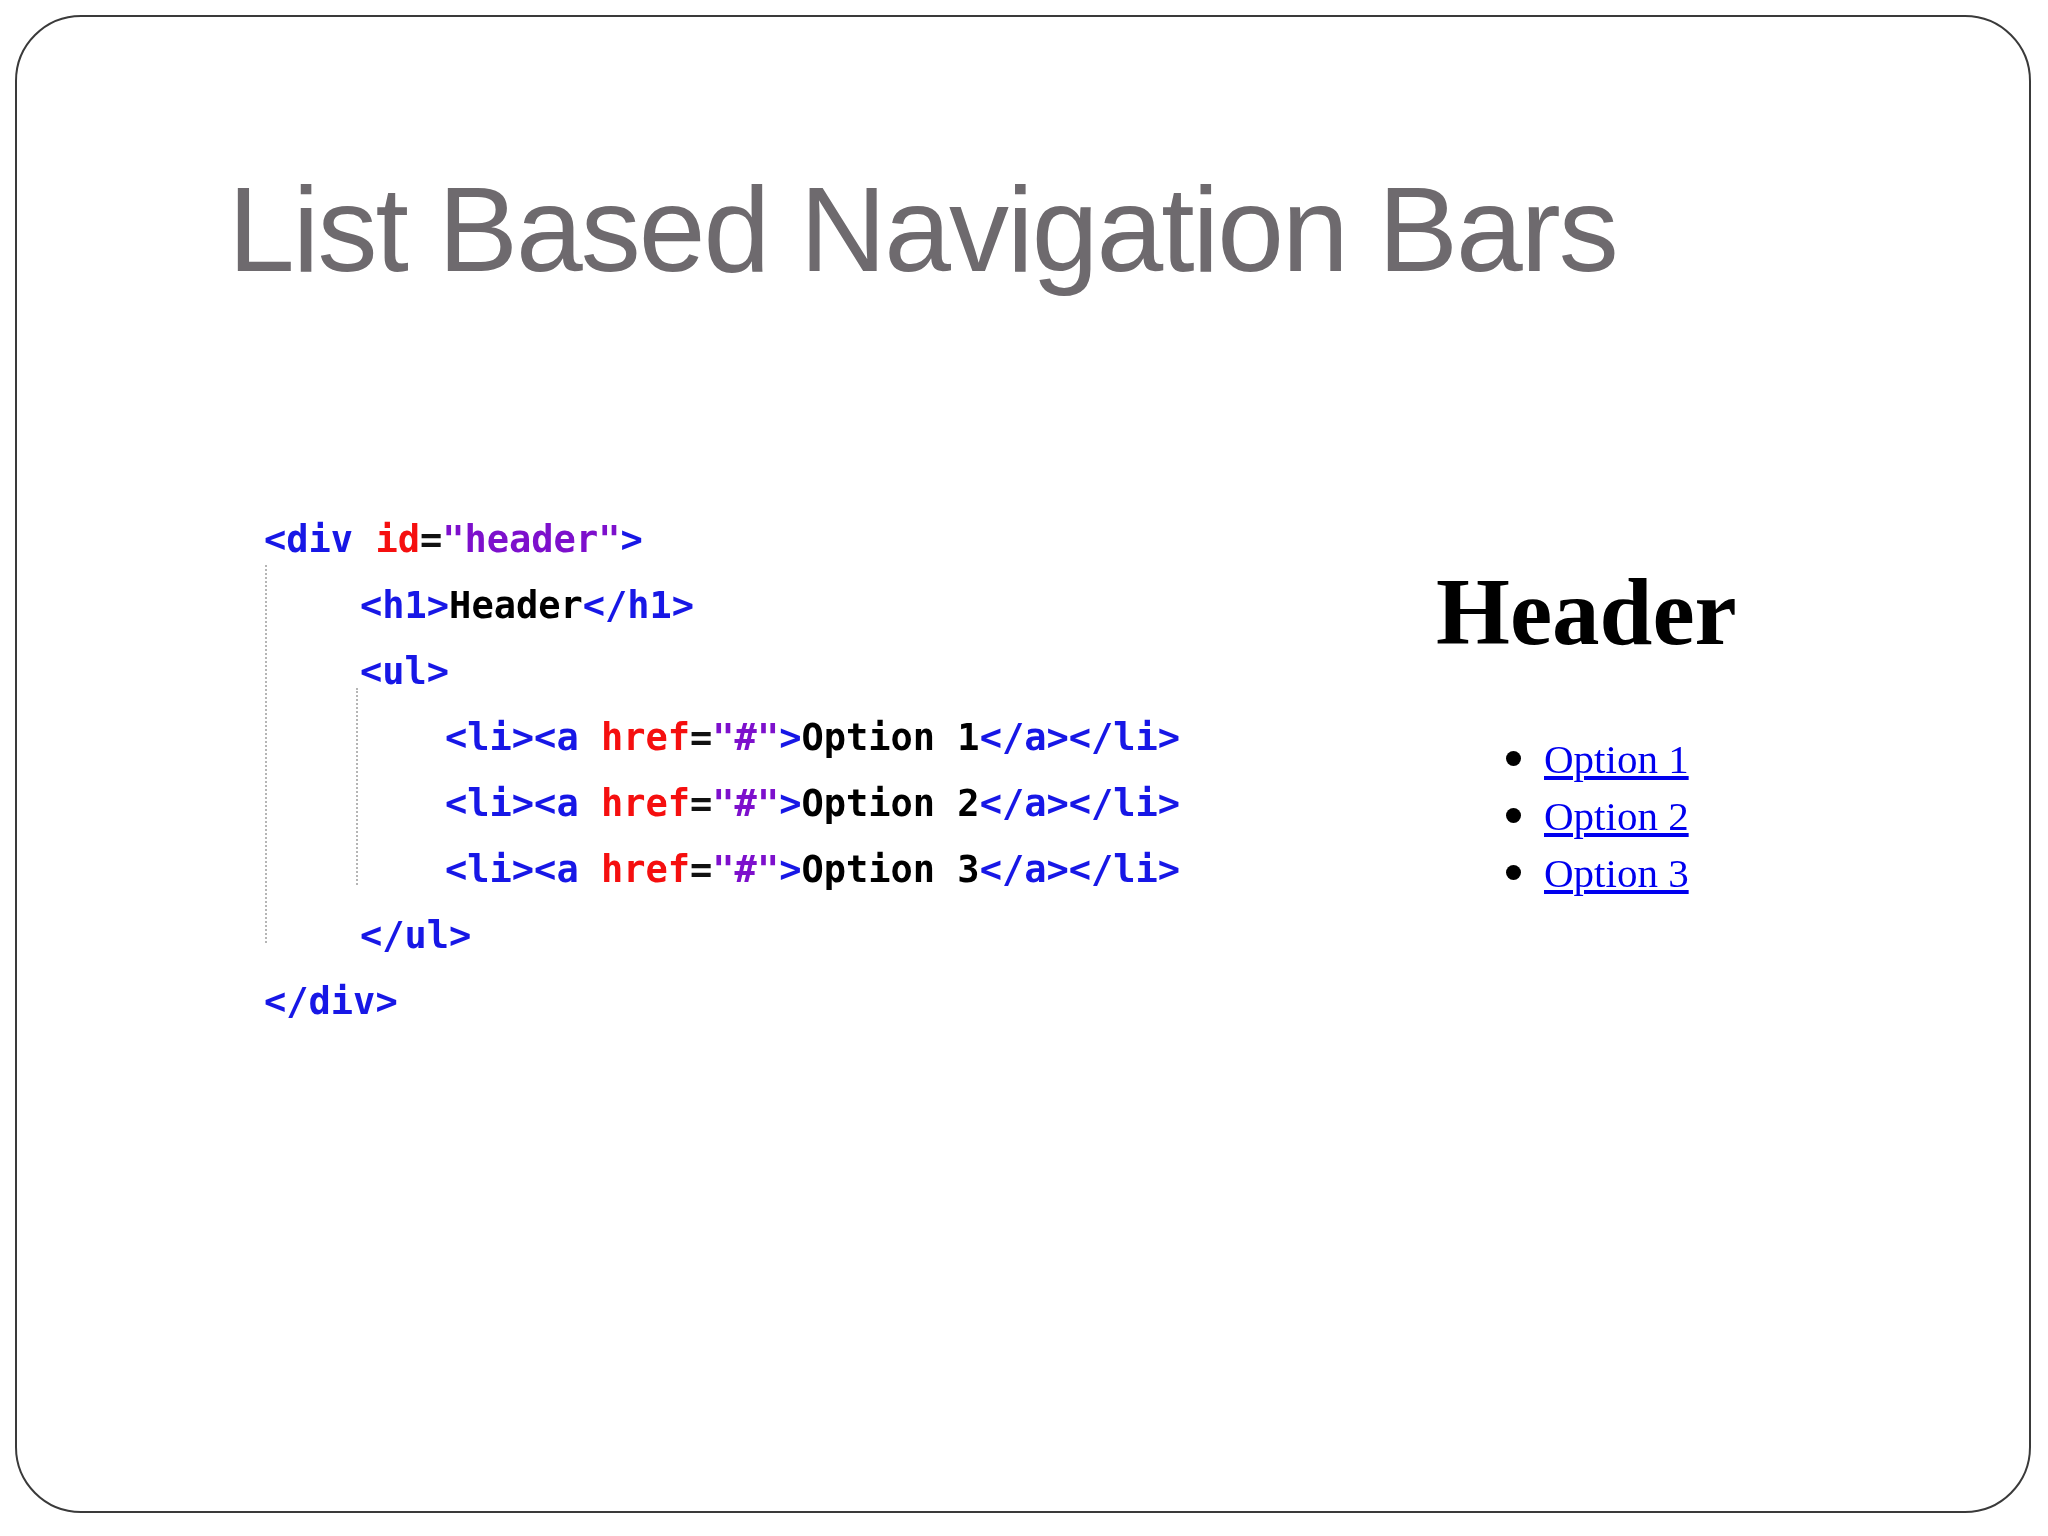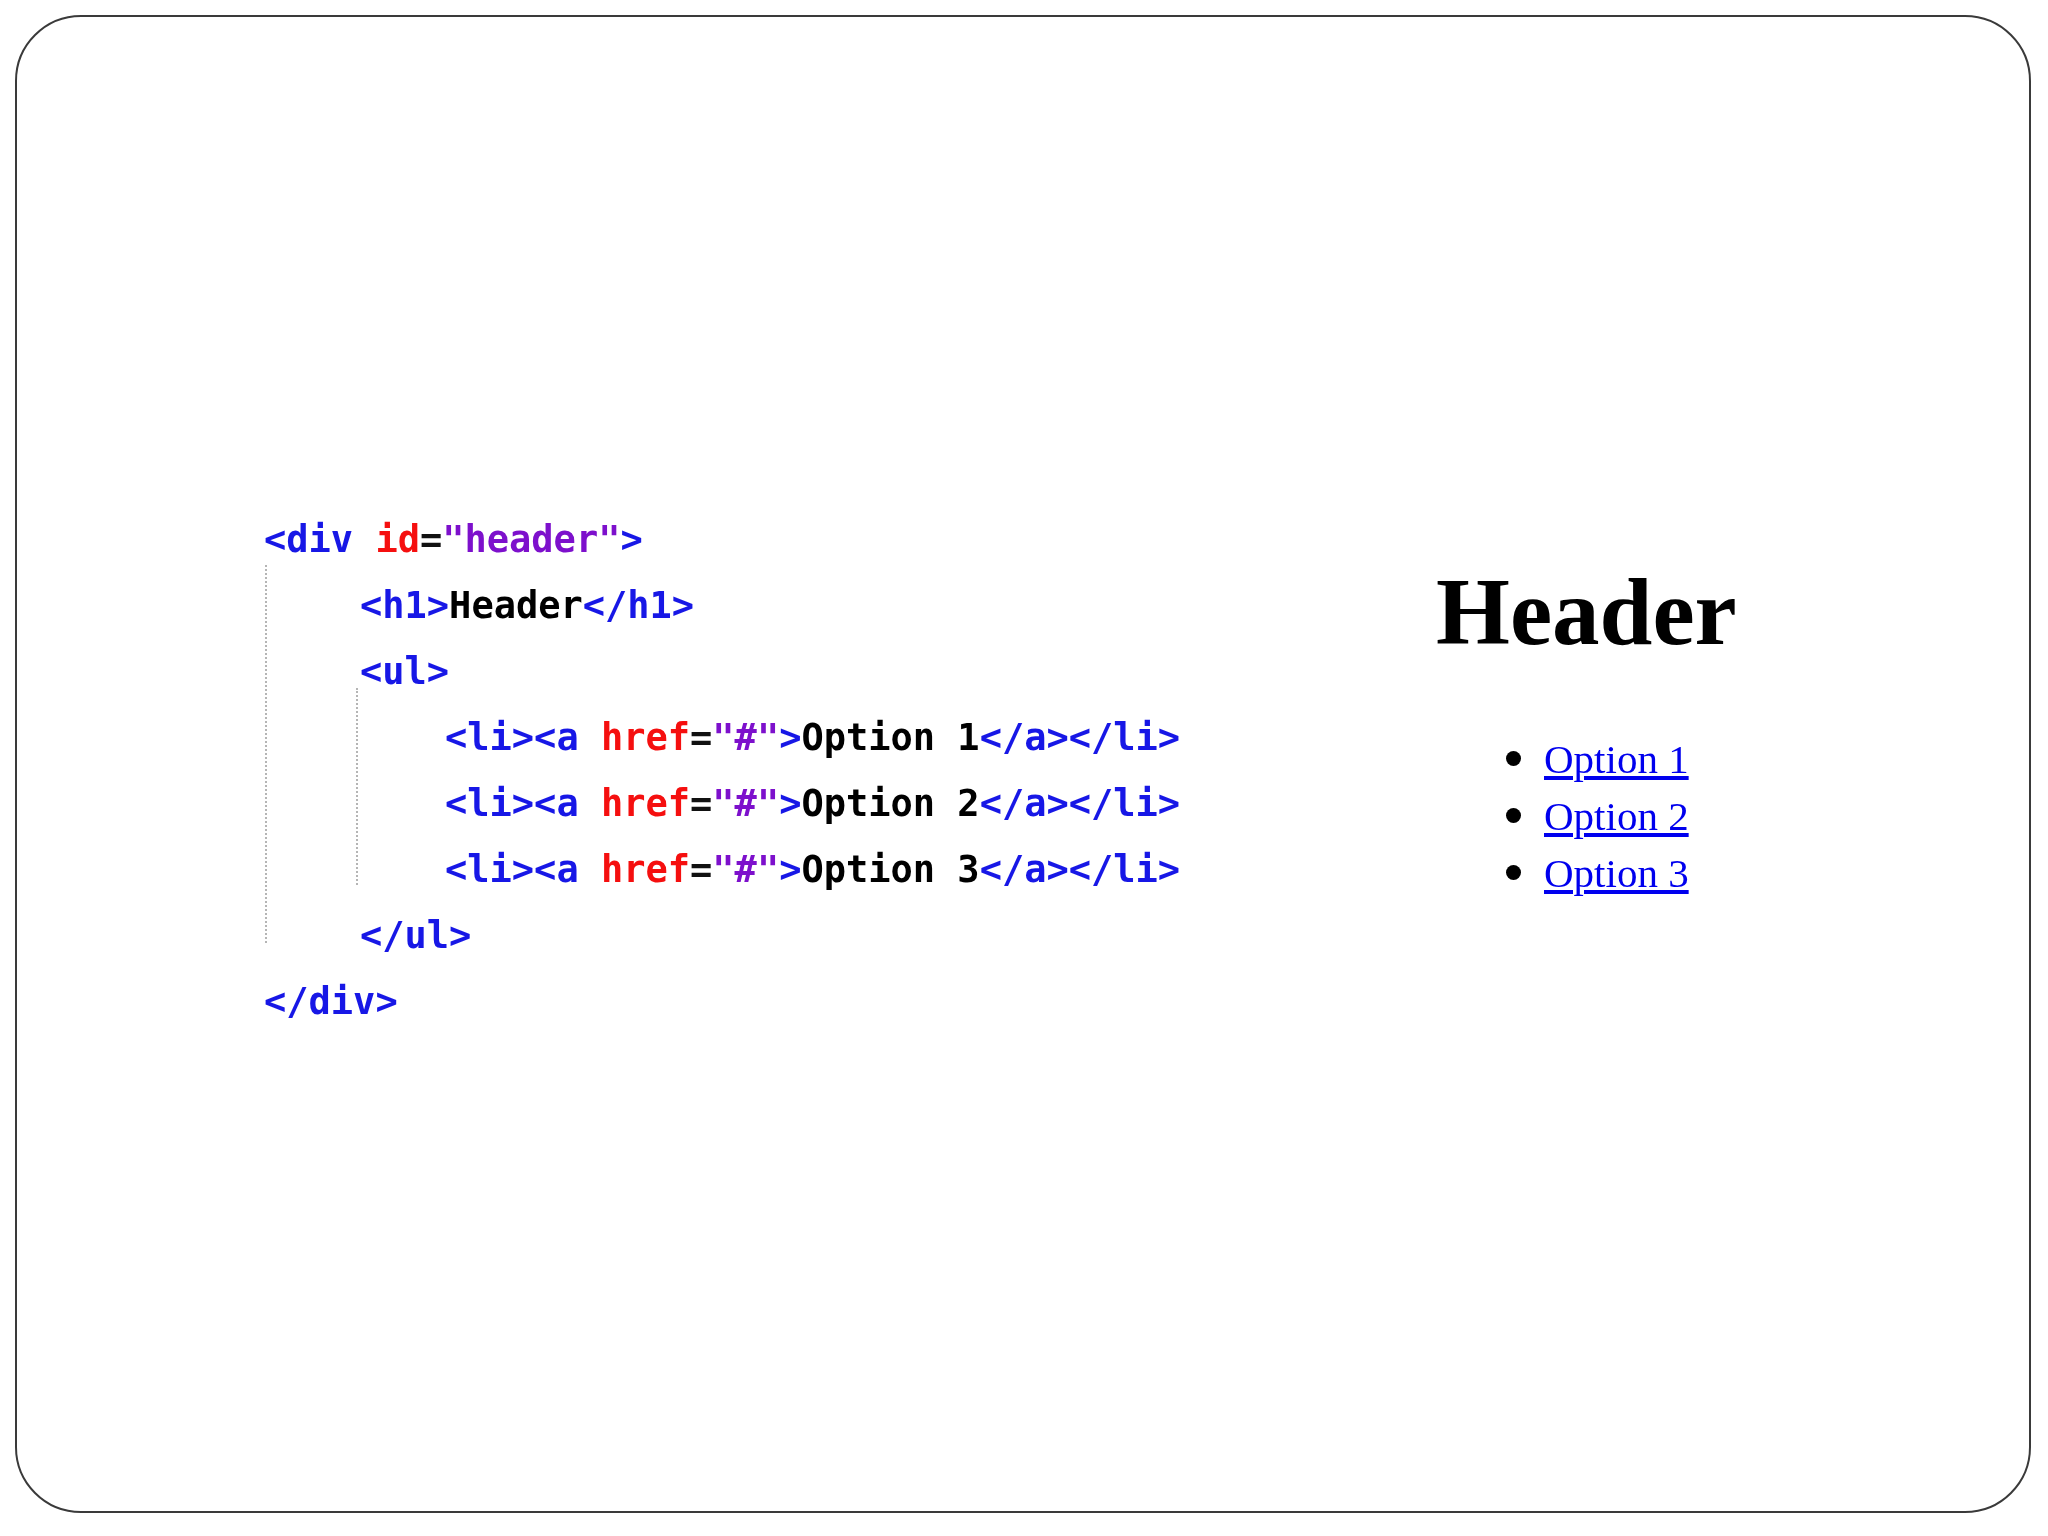--- a/index.html
+++ b/index.html
@@ -108,20 +108,21 @@
     white-space: nowrap;
     cursor: pointer;
   }
 </style>
 </head>
 <body>
 
 <div class="canvas">
   <div class="slide-border"></div>
 
+  <h1 class="title">List Based Navigation Bars</h1>
 
   <div class="code-block" id="code-block"><div class="code-line indent-0"><span class="tok tok-tag">&lt;div </span><span class="tok tok-attr">id</span><span class="tok tok-eq">=</span><span class="tok tok-value">"header"</span><span class="tok tok-tag">&gt;</span></div><div class="code-line indent-1"><span class="tok tok-tag">&lt;h1&gt;</span><span class="tok tok-text">Header</span><span class="tok tok-tag">&lt;/h1&gt;</span></div><div class="code-line indent-1"><span class="tok tok-tag">&lt;ul&gt;</span></div><div class="code-line indent-2"><span class="tok tok-tag">&lt;li&gt;&lt;a </span><span class="tok tok-attr">href</span><span class="tok tok-eq">=</span><span class="tok tok-value">"#"</span><span class="tok tok-tag">&gt;</span><span class="tok tok-text">Option 1</span><span class="tok tok-tag">&lt;/a&gt;&lt;/li&gt;</span></div><div class="code-line indent-2"><span class="tok tok-tag">&lt;li&gt;&lt;a </span><span class="tok tok-attr">href</span><span class="tok tok-eq">=</span><span class="tok tok-value">"#"</span><span class="tok tok-tag">&gt;</span><span class="tok tok-text">Option 2</span><span class="tok tok-tag">&lt;/a&gt;&lt;/li&gt;</span></div><div class="code-line indent-2"><span class="tok tok-tag">&lt;li&gt;&lt;a </span><span class="tok tok-attr">href</span><span class="tok tok-eq">=</span><span class="tok tok-value">"#"</span><span class="tok tok-tag">&gt;</span><span class="tok tok-text">Option 3</span><span class="tok tok-tag">&lt;/a&gt;&lt;/li&gt;</span></div><div class="code-line indent-1"><span class="tok tok-tag">&lt;/ul&gt;</span></div><div class="code-line indent-0"><span class="tok tok-tag">&lt;/div&gt;</span></div></div>
 
   <div class="indent-guide g1"></div>
   <div class="indent-guide g2"></div>
 
   <div class="preview">
     <div class="preview-heading">Header</div>
     <ul class="preview-list" id="preview-list">
         <li>

